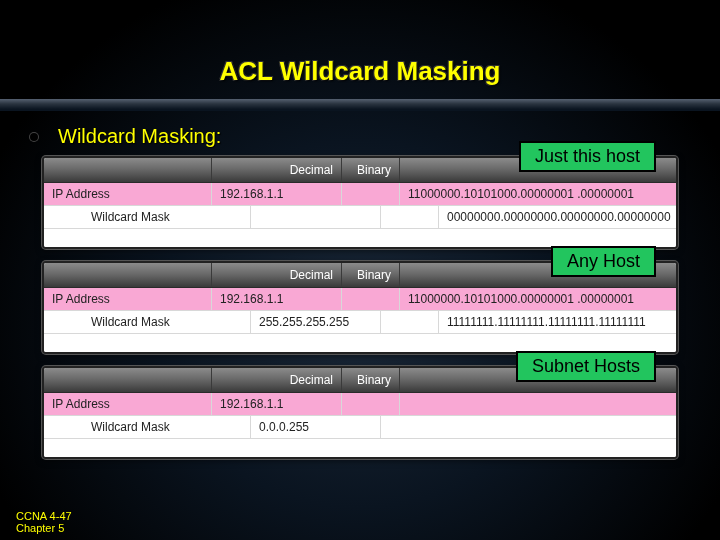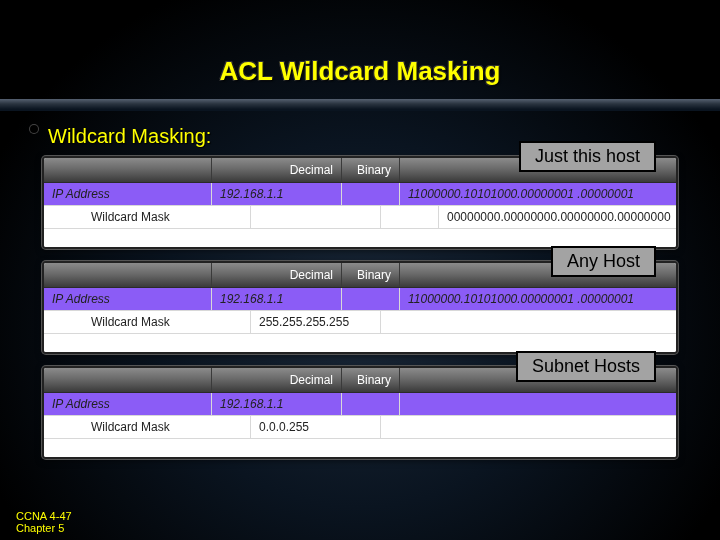--- a/index.html
+++ b/index.html
@@ -25,22 +25,22 @@
   .band {
     height: 12px;
     width: 100%;
     background: linear-gradient(to bottom, #556070 0%, #2a3440 40%, #0a1420 85%);
   }
   .content {
     padding: 14px 30px 0 30px;
   }
   .bullet-row {
     display: flex;
-    align-items: flex-start;
-    gap: 10px;
+    align-items: center;
+    gap: 20px;
     margin-bottom: 6px;
   }
   .bullet {
     width: 8px; height: 8px; background: #000; border-radius: 50%;
     box-shadow: 0 0 0 1px #444;
   }
   .bullet-text {
     font-size: 20px;
     color: #ffff00;
     text-shadow: 1px 1px 1px #000;
@@ -77,31 +77,31 @@
     display: flex;
     font-size: 12px;
     color: #222;
     border-bottom: 1px solid #d8d8d8;
   }
   .data-row > div {
     padding: 4px 8px;
     border-right: 1px solid #d8d8d8;
   }
   .data-row > div:last-child { border-right: none; }
-  .row-label { background: #8b5cf6; font-style: italic; }
+  .row-label { background: #f9a8d4; }
   .row-alt { background: #fff; padding-left: 39px; }
   .tail-row {
     height: 18px;
     background: #fff;
   }
   .callout {
     position: absolute;
     top: -15px;
     right: 22px;
-    background: #a3a3a3;
+    background: #22c55e;
     border: 2px solid #000;
     color: #000;
     font-size: 18px;
     padding: 3px 14px;
     font-family: Arial, sans-serif;
     z-index: 5;
   }
   .footer {
     position: absolute;
     bottom: 6px;
@@ -164,20 +164,21 @@
       <div class="data-row row-label">
         <div class="c1">IP Address</div>
         <div class="c2">192.168.1.1</div>
         <div class="c3"></div>
         <div class="c4">11000000.10101000.00000001 .00000001</div>
       </div>
       <div class="data-row row-alt">
         <div class="c1">Wildcard Mask</div>
         <div class="c2">255.255.255.255</div>
         <div class="c3"></div>
+        <div class="c4">11111111.11111111.11111111.11111111</div>
       </div>
       <div class="tail-row"></div>
     </div>
   </div>
 
   <div class="panel-wrap">
     <div class="callout">Subnet Hosts</div>
     <div class="panel">
       <div class="hdr-row">
         <div class="c1"></div>

